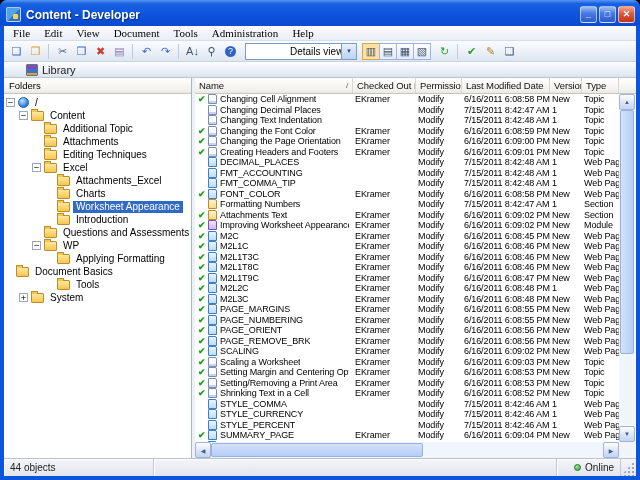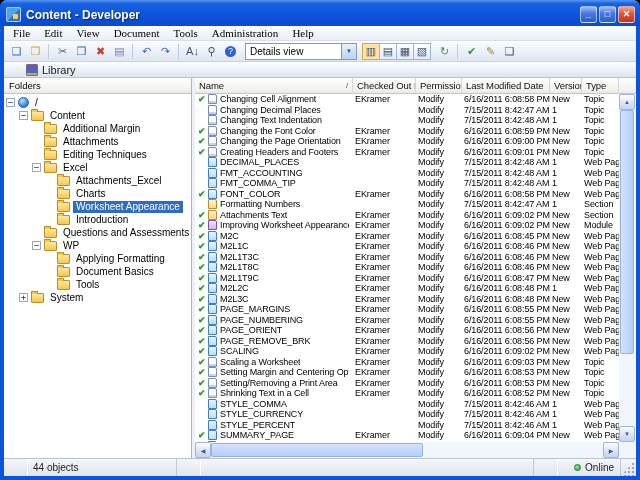--- a/index.html
+++ b/index.html
@@ -38,21 +38,21 @@
   .tb-group { display:flex; align-items:center; }
   .tbtn { width:19px; height:18px; display:flex; align-items:center; justify-content:center;
     border:1px solid transparent; border-radius:2px; flex:none; }
   .tbtn .glyph { display:inline-block; min-width:11px; text-align:center; font-size:11px; line-height:13px; color:#44536B; }
   .tsep { width:2px; height:15px; border-left:1px solid #C2CBDA; margin:0 3px; flex:none; }
   .grouped .tbtn { border:1px solid #9EB4DC; border-radius:0; margin-right:-1px; width:18px; height:17px;
     background:linear-gradient(180deg,#FDFEFF,#E3EBF8); }
   .tbtn.pressed { background:#FFE1A6; border-color:#D8A64A; }
   .combo { margin:0 5px; width:112px; height:17px; background:#fff; border:1px solid #7F9DB9;
     display:flex; align-items:center; font-size:10px; padding-left:4px; flex:none; }
-  .combo-text { flex:1; white-space:nowrap; overflow:hidden; }
+  .combo-text { flex:1; white-space:nowrap; overflow:hidden;margin-left:40px; }
   .combo-btn { width:15px; height:15px; background:linear-gradient(180deg,#E8F0FB,#BBD2F2);
     border-left:1px solid #7F9DB9; color:#2A4E84; font-size:6px; display:flex; align-items:center; justify-content:center; }
   .tb-group.rightg { margin-left:5px; }
 
   
   .librarybar { height:16px; flex:none; display:flex; align-items:center; gap:4px; padding-left:22px;
     background:linear-gradient(180deg,#FDFEFF,#DCE4F0); border-bottom:1px solid #B9C4D5; font-size:11px; color:#1a1a1a; }
   .lib-icon { width:12px; height:12px; border-radius:1px; border:1px solid #66708a; flex:none;
     background:linear-gradient(180deg,#7A4FB0 0 4px,#3A6FD0 4px 8px,#D8A23A 8px 12px); }
 
@@ -114,21 +114,21 @@
   .hscroll { width:424px; flex:none; display:flex; background:#F1F5FC; }
   .htrack { flex:1; position:relative; }
   .hthumb { position:absolute; left:0; top:1px; bottom:1px; width:212px; border:1px solid #95B2E2; border-radius:2px;
     background:linear-gradient(180deg,#D3E2FC,#B6CDF6); }
   .corner { width:16px; flex:none; background:#F1F5FC; }
 
   
   .statusbar { height:18px; flex:none; display:flex; align-items:stretch; font-size:10px; color:#222;
     background:linear-gradient(180deg,#F4F5F9,#E2E5EE); border-top:1px solid #B9C0CE; }
   .sb-sec { display:flex; align-items:center; padding:0 6px; border-right:1px solid #C3C9D4;
-    box-shadow:inset 1px 1px 0 #ffffff; white-space:nowrap; overflow:hidden;margin-left:23px; }
+    box-shadow:inset 1px 1px 0 #ffffff; white-space:nowrap; overflow:hidden; }
   .sb-left { width:150px; flex:none; }
   .sb-mid { flex:1; }
   .sb-right { width:64px; flex:none; gap:4px;justify-content:flex-end; }
   .online-icon { width:7px; height:7px; border-radius:50%; background:radial-gradient(circle at 35% 30%,#9BE89B,#2F9E2F); border:1px solid #1E7A1E; flex:none; }
   .grip { width:15px; flex:none;
     background-image:radial-gradient(#9aa4b8 1px, transparent 1.3px); background-size:4px 4px; background-position:2px 3px;
     clip-path:polygon(100% 0, 100% 100%, 0 100%); }
 </style>
 </head>
 <body>
@@ -265,21 +265,21 @@
 
             <div class="titem" style="padding-left: 15px;">
               <span class="expander">−</span>
               <span class="ticon folder-icon"></span>
               <span class="tlabel">Content</span>
             </div>
 
             <div class="titem" style="padding-left: 28px;">
               <span class="expander"></span>
               <span class="ticon folder-icon"></span>
-              <span class="tlabel">Additional Margin</span>
+              <span class="tlabel">Additional Topic</span>
             </div>
 
             <div class="titem" style="padding-left: 28px;">
               <span class="expander"></span>
               <span class="ticon folder-icon"></span>
               <span class="tlabel">Attachments</span>
             </div>
 
             <div class="titem" style="padding-left: 28px;">
               <span class="expander"></span>
@@ -328,21 +328,21 @@
               <span class="ticon folder-icon"></span>
               <span class="tlabel">WP</span>
             </div>
 
             <div class="titem" style="padding-left: 41px;">
               <span class="expander"></span>
               <span class="ticon folder-icon"></span>
               <span class="tlabel">Applying Formatting</span>
             </div>
 
-            <div class="titem" style="padding-left: 41px;">
+            <div class="titem" style="">
               <span class="expander"></span>
               <span class="ticon folder-icon"></span>
               <span class="tlabel">Document Basics</span>
             </div>
 
             <div class="titem" style="padding-left: 41px;">
               <span class="expander"></span>
               <span class="ticon folder-icon"></span>
               <span class="tlabel">Tools</span>
             </div>

